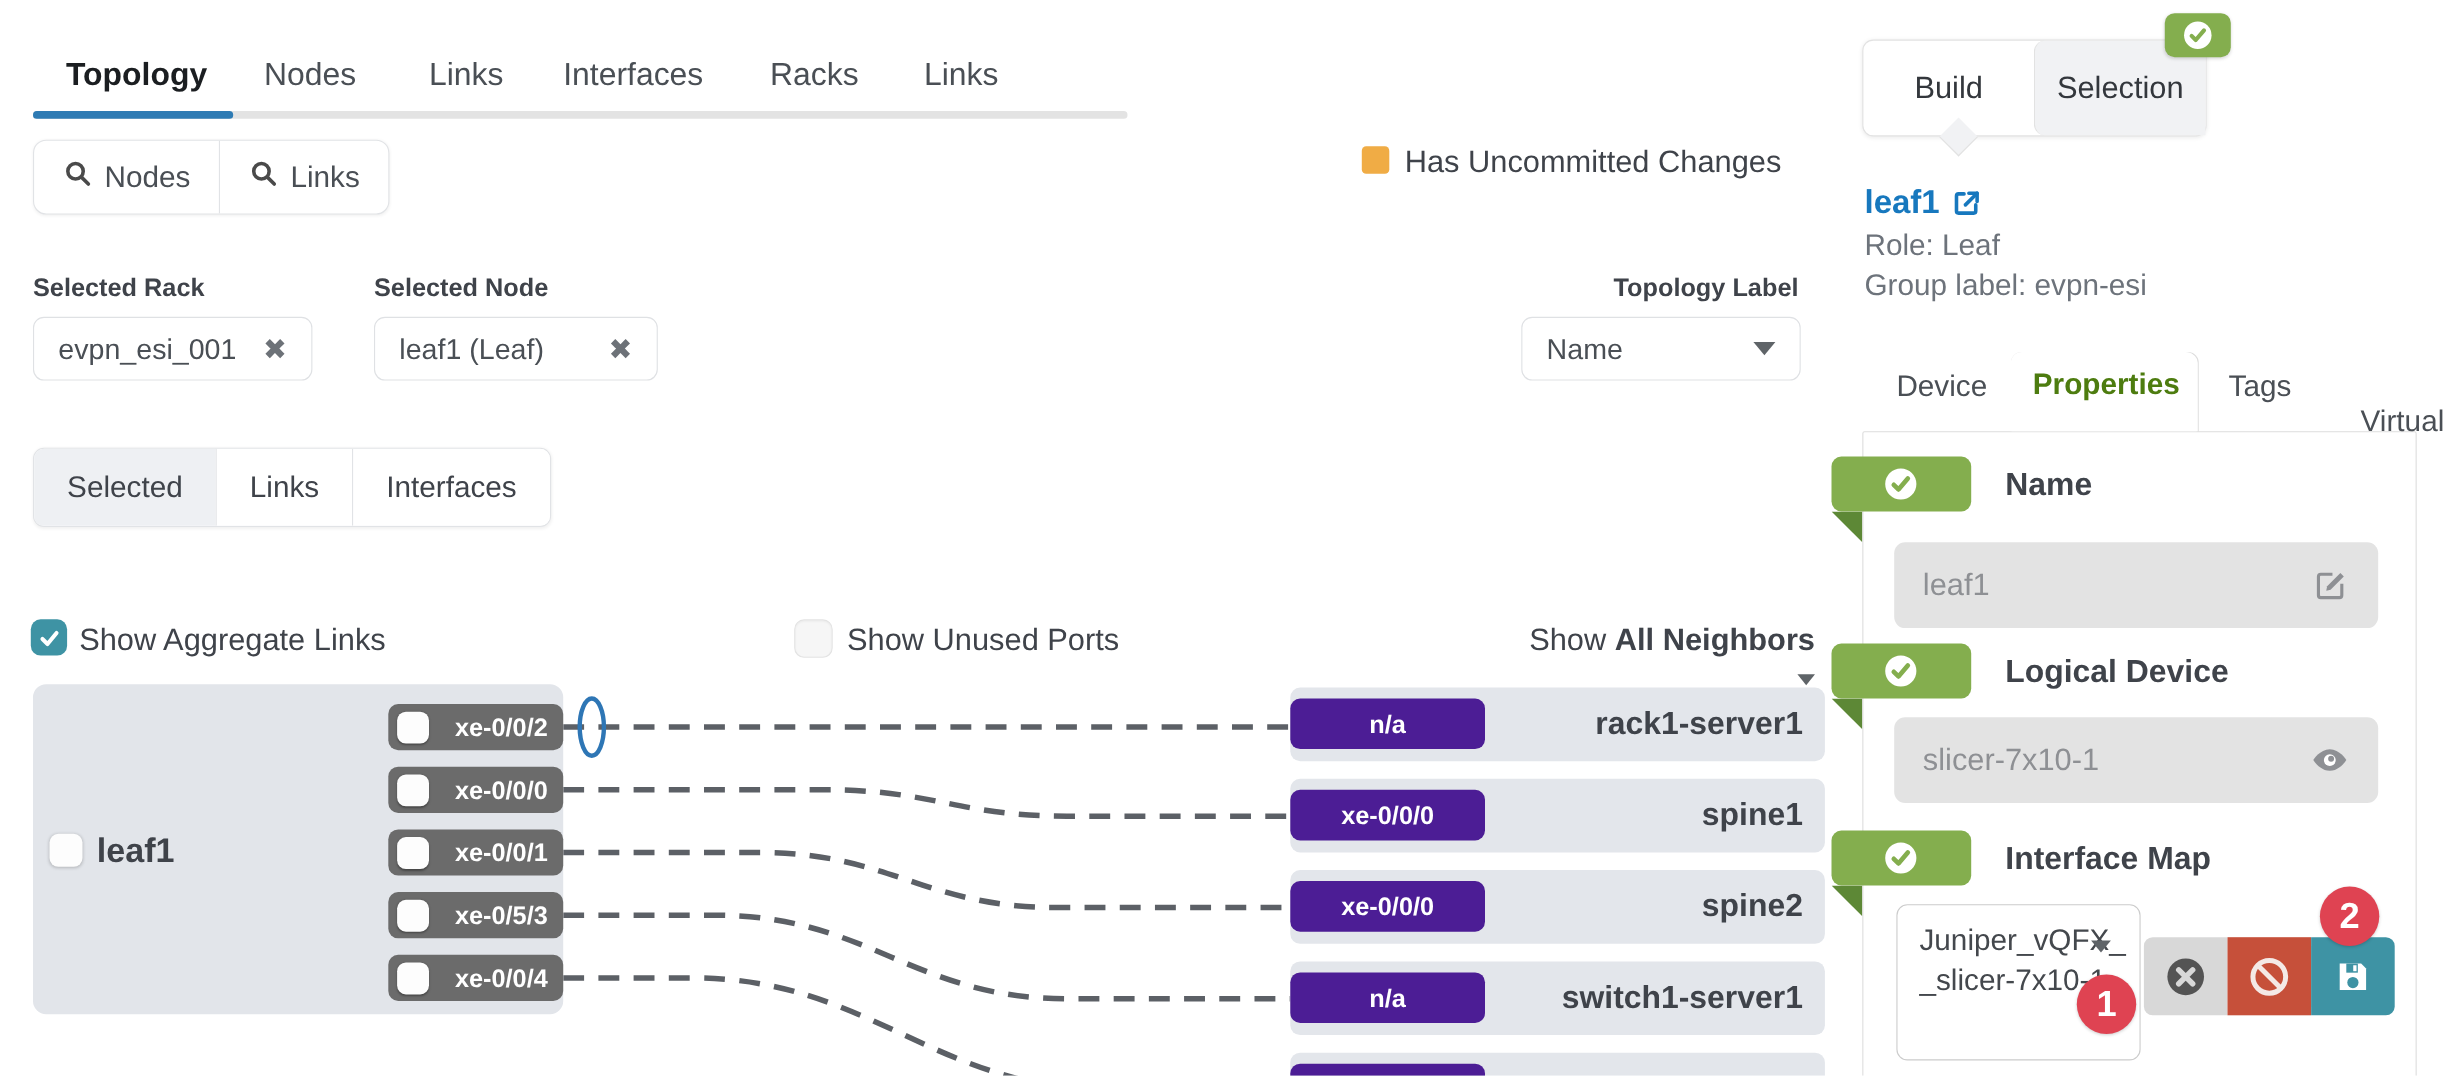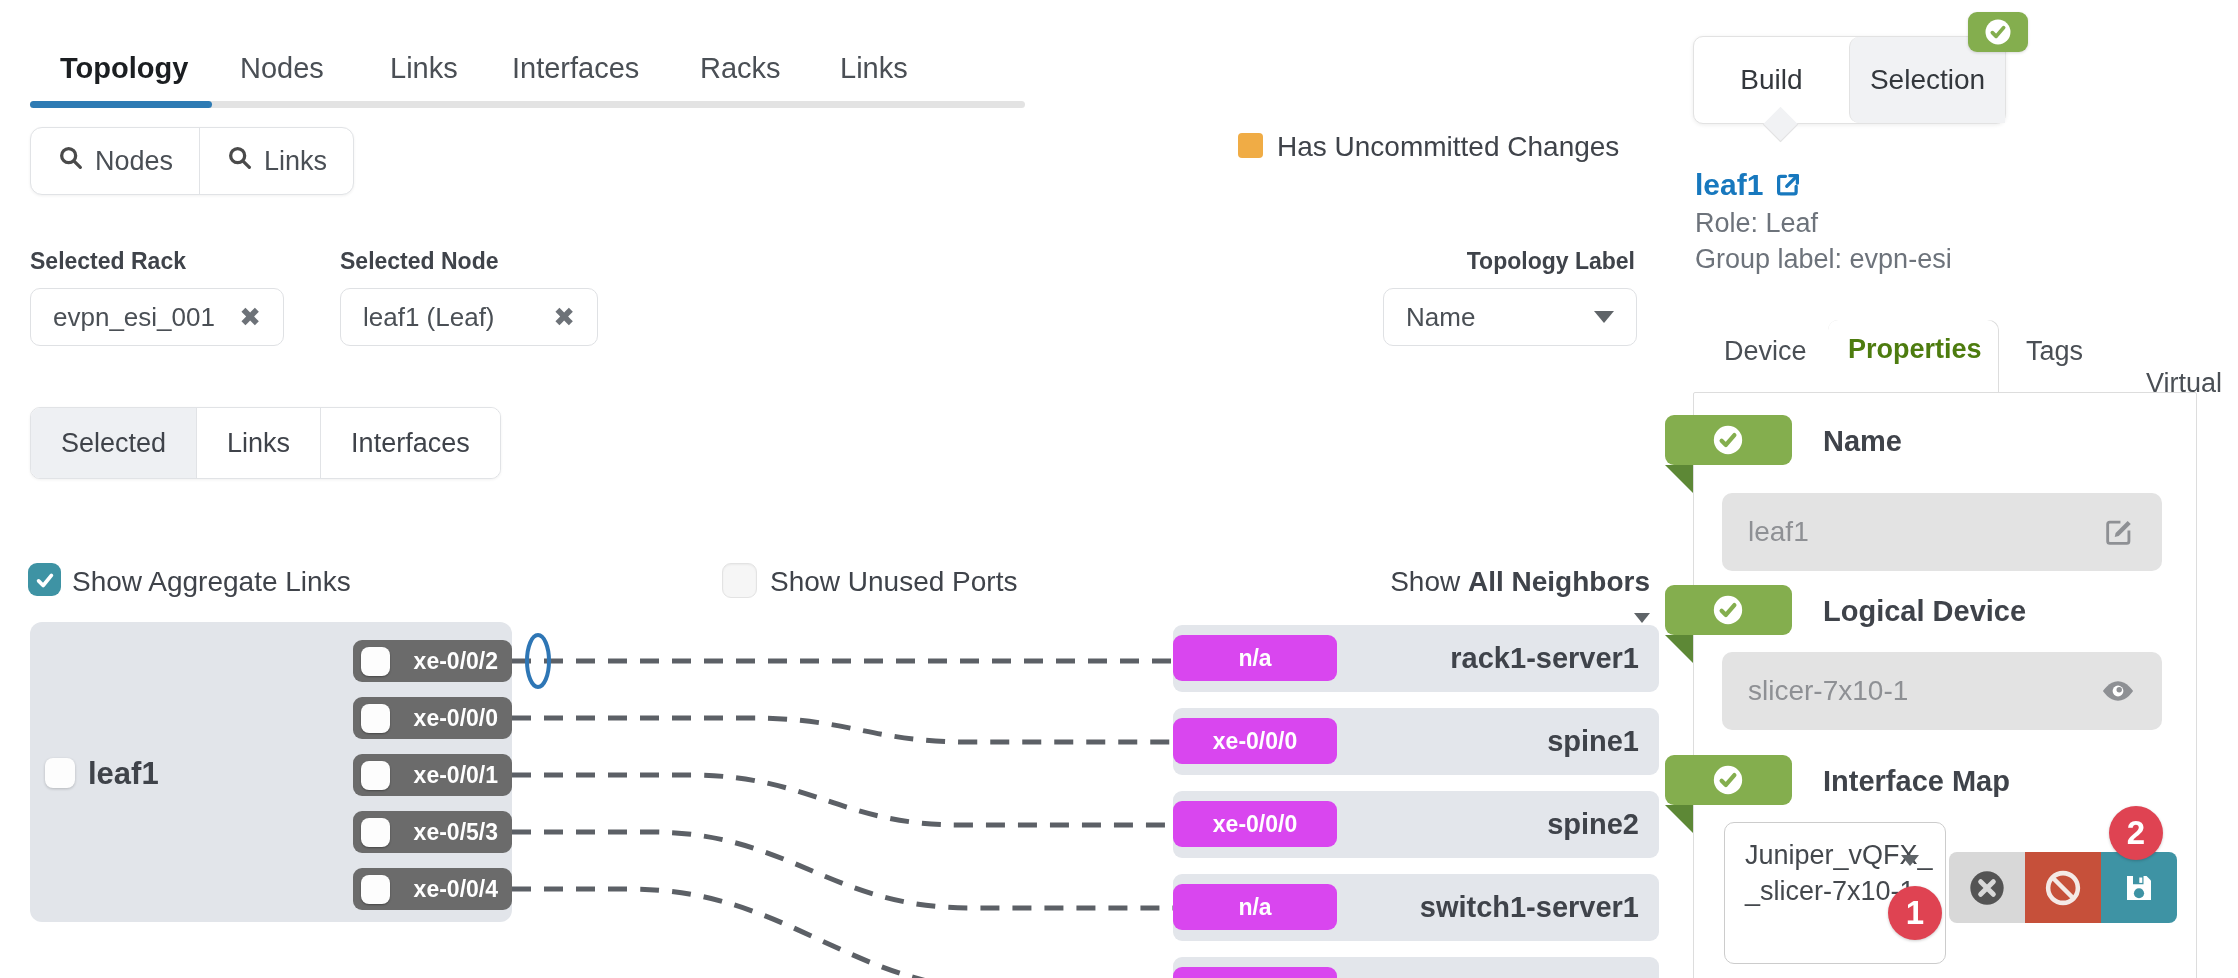--- a/index.html
+++ b/index.html
@@ -31,21 +31,21 @@
   .cb{width:33px;height:33px;border-radius:9px;}
   .cb.checked{background:#3e93a4;display:flex;align-items:center;justify-content:center;}
   .cb.unchecked{background:#f6f6f6;border:1px solid #e3e3e3;box-shadow:inset 0 1px 2px rgba(0,0,0,.05);}
   .cblabel{font-size:28px;color:#3f434a;}
   
   .leafpanel{background:#e2e5ea;border-radius:12px;}
   .portchip{background:#6b6b6b;border-radius:9px;display:flex;align-items:center;}
   .portchip .wcb{width:29px;height:29px;border-radius:8px;background:#fdfdfd;box-shadow:0 1px 2px rgba(0,0,0,.35);margin-left:8px;}
   .portchip .plabel{flex:1;text-align:right;padding-right:14px;color:#fff;font-weight:bold;font-size:23px;}
   .nrow{background:#e3e6eb;border-radius:9px;}
-  .nrow .nchip{position:absolute;left:0;top:10px;width:164px;height:46px;background:#d946ef;border-radius:9px;
+  .nrow .nchip{position:absolute;left:0;top:10px;width:177px;height:46px;background:#4c1d95;border-radius:9px;
                color:#fff;font-weight:bold;font-size:23px;display:flex;align-items:center;justify-content:center;}
   .nrow .nname{position:absolute;right:20px;top:0;height:67px;line-height:67px;font-size:29px;font-weight:bold;color:#3f434a;}
   
   .seltabs{border:1px solid #e2e2e2;border-radius:10px;background:#fff;box-shadow:0 1px 4px rgba(0,0,0,.08);display:flex;}
   .seltab{width:155px;height:86px;display:flex;align-items:center;justify-content:center;font-size:28px;color:#33373c;cursor:pointer;}
   .seltab.active{background:#f1f2f4;border-radius:10px 0 0 10px;}
   .seltab+.seltab{border-left:1px solid #e2e2e2;}
   .pointer{width:24px;height:24px;background:#f1f2f4;transform:rotate(45deg);border-right:1px solid #e2e2e2;border-bottom:1px solid #e2e2e2;}
   .greenbadge{background:#84ae4e;border-radius:9px;display:flex;align-items:center;}
   .nodelink{color:#1778be;font-weight:bold;font-size:30px;display:flex;align-items:center;gap:10px;cursor:pointer;}

